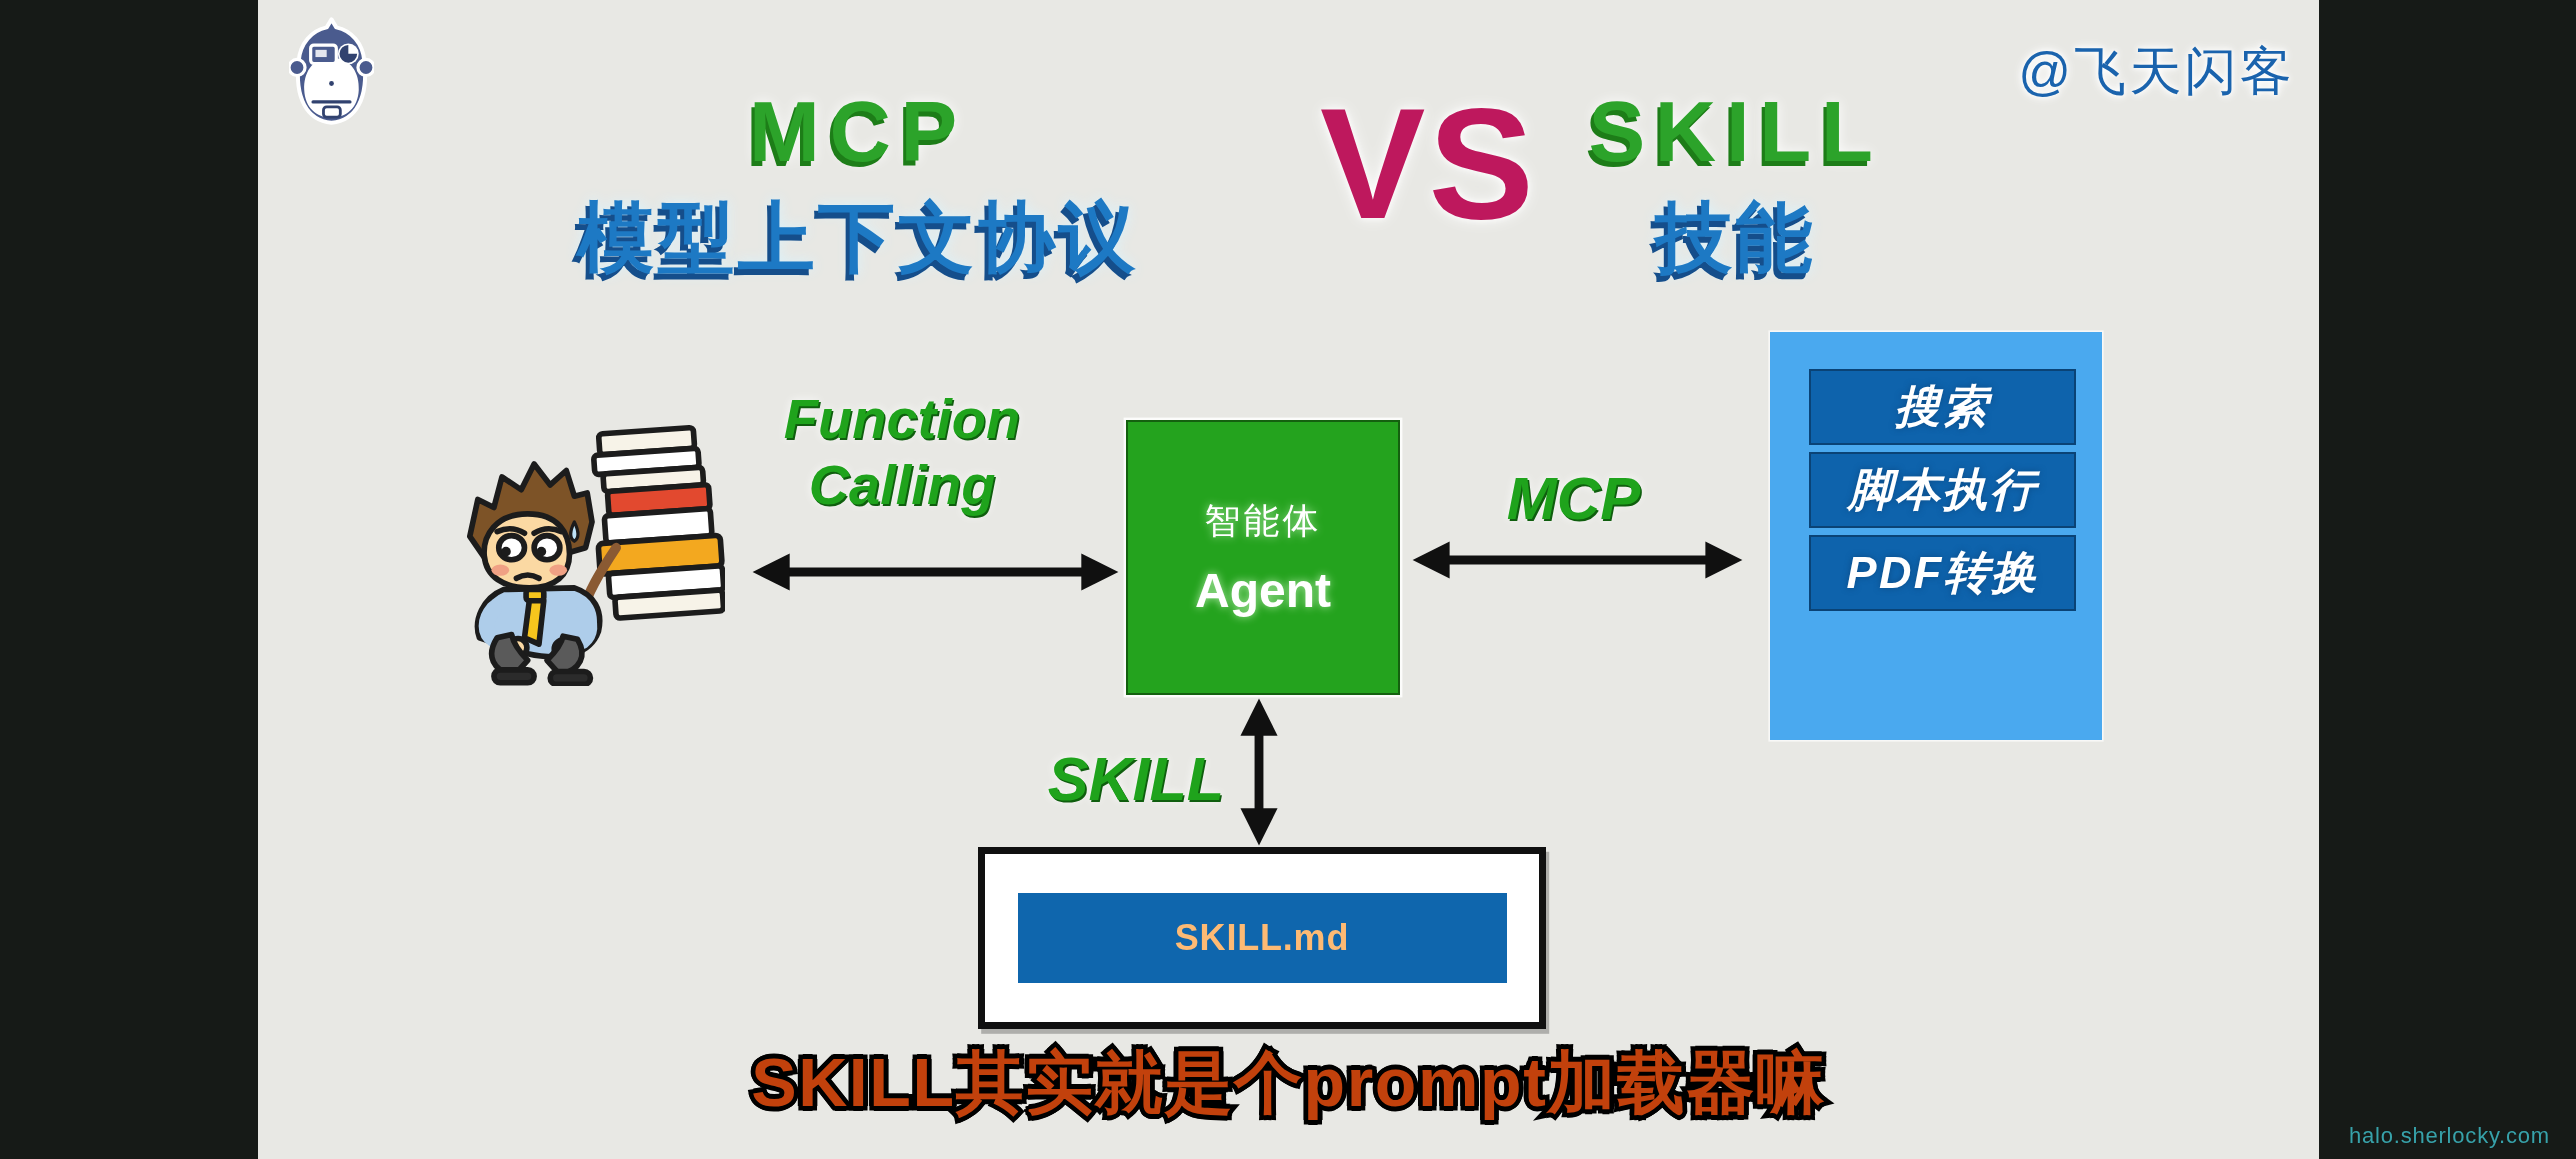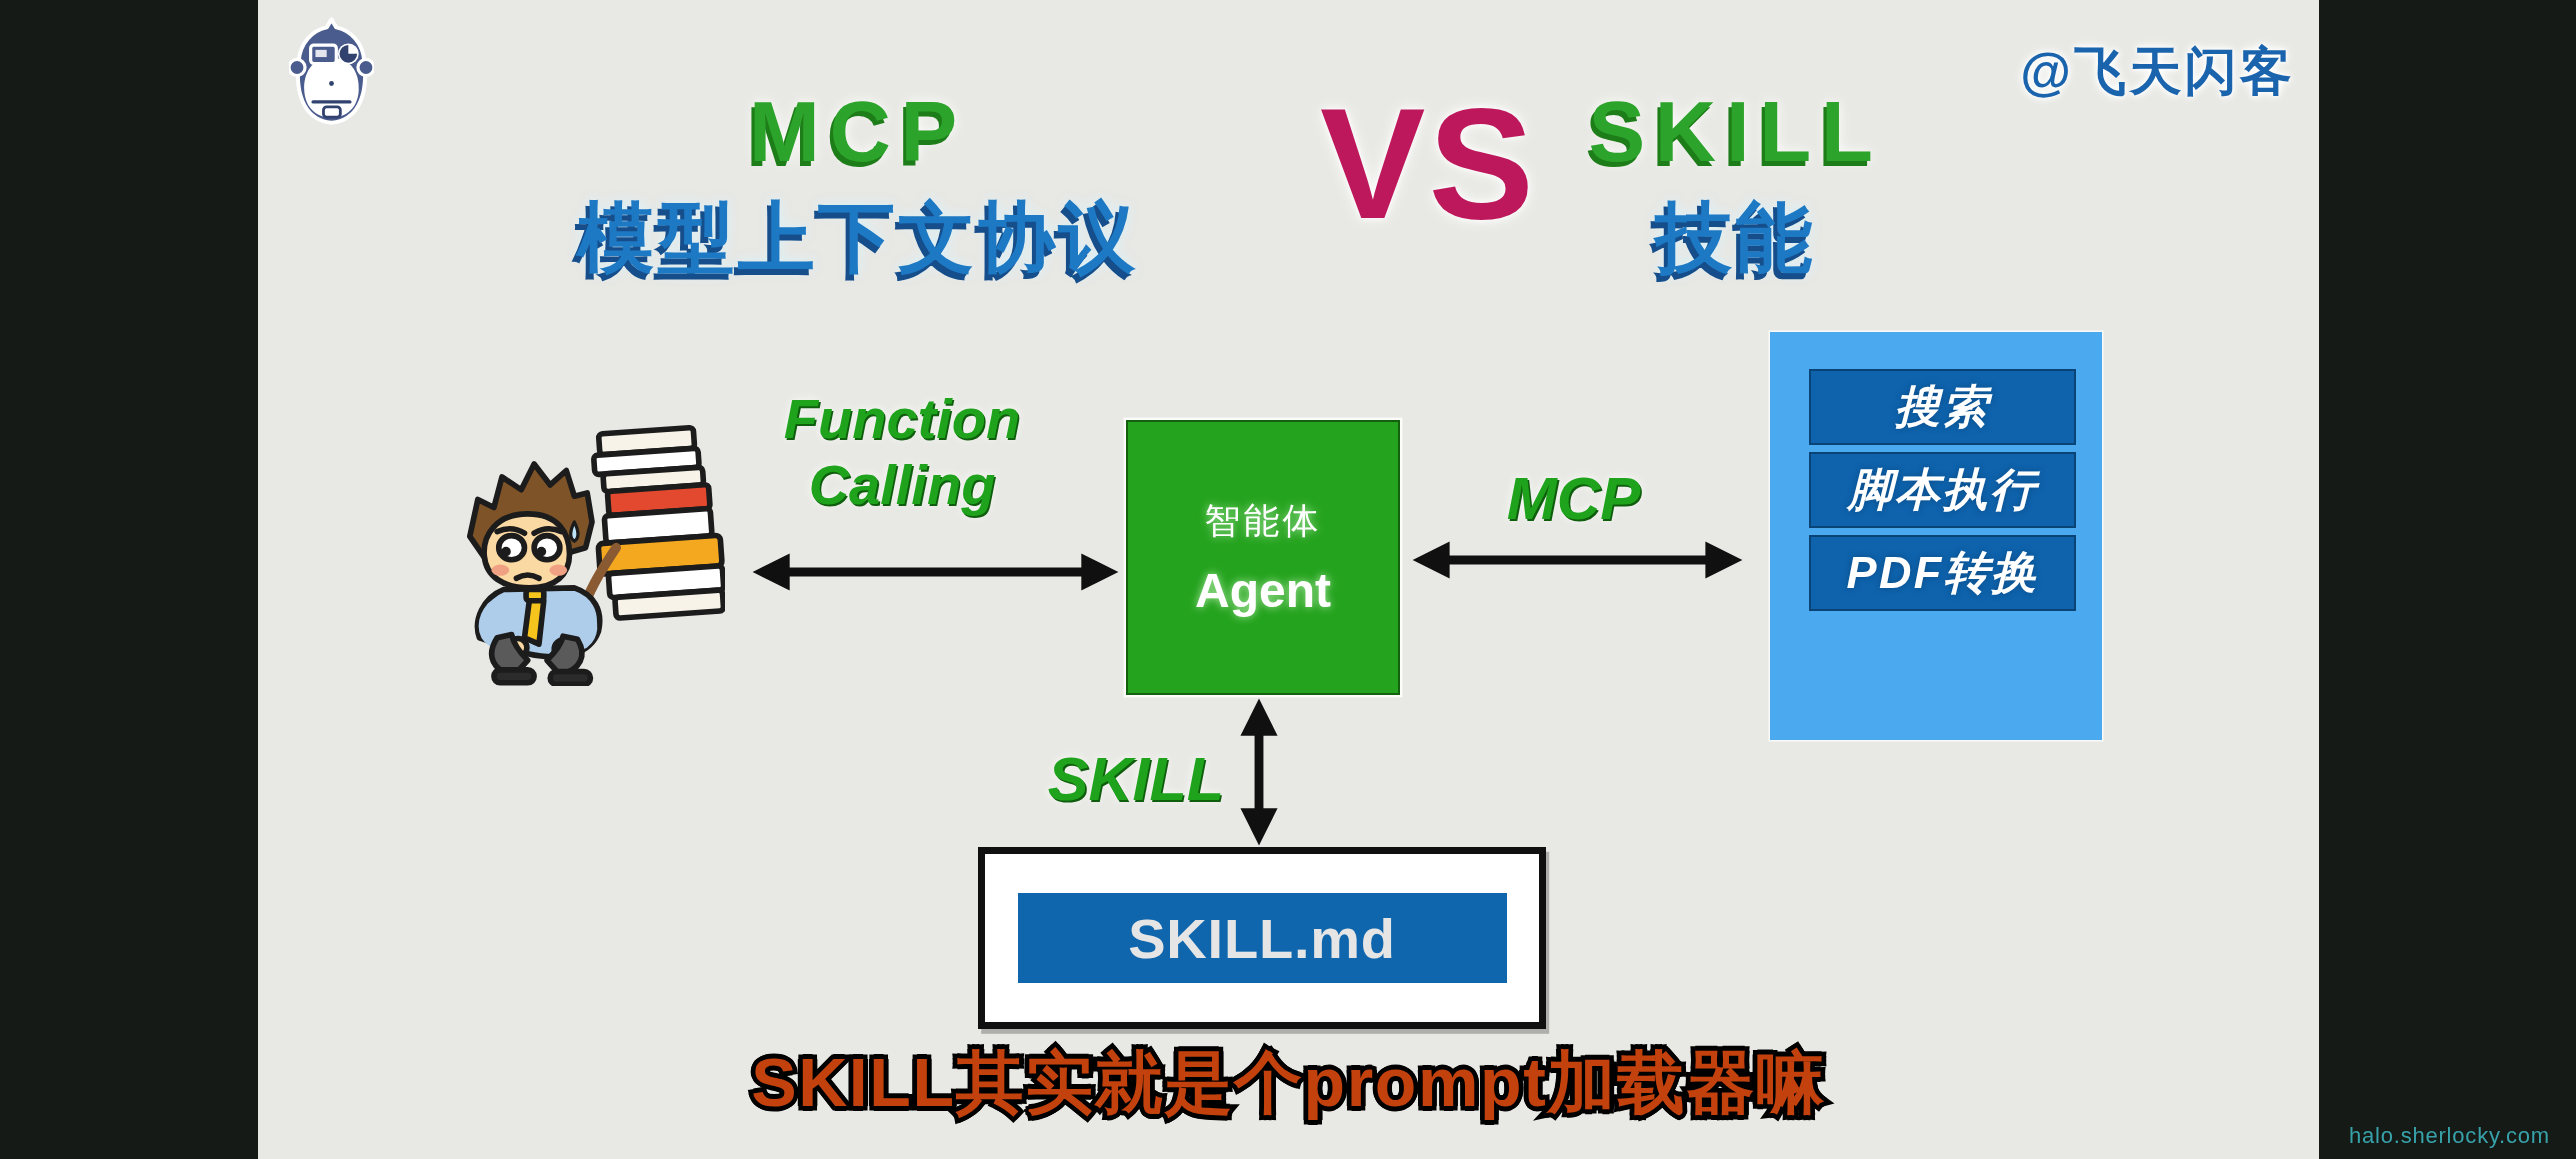--- a/index.html
+++ b/index.html
@@ -16,21 +16,21 @@
   .title-right{left:1236px;top:89px;width:483px;text-align:center;line-height:1;}
   .t-en{font-size:85px;font-weight:900;color:#2ca32a;letter-spacing:9.7px;
         text-shadow:-3.2px 4.8px 0 #1d7d18,0 0 13px rgba(255,255,255,.95);}
   .t-zh{font-size:77px;font-weight:900;color:#1d79c4;margin-top:25px;letter-spacing:3.2px;
         text-shadow:-4px 5.6px 0 #154e8b,0 0 13px rgba(215,243,255,.95);}
   .title-vs{left:1062px;top:84px;width:201px;text-align:center;font-size:158px;font-weight:900;
         color:#be185d;line-height:1;letter-spacing:3.2px;
         text-shadow:0 0 6.4px rgba(255,255,255,.9),0 0 16px rgba(255,255,255,.95);}
 
   
-  .watermark{right:24px;top:37px;font-size:52px;font-weight:700;color:#1a63ad;letter-spacing:3.2px;
+  .watermark{right:24px;top:37px;font-size:52px;font-weight:400;color:#1a63ad;letter-spacing:3.2px;
         text-shadow:0 0 4.8px #fff,0 0 8px #fff,0 0 11.3px #fff;}
 
   
   .link-label{font-style:italic;font-weight:900;color:#1fa31c;
         text-shadow:1.6px 2.4px 0 #0f5e0e,0 0 9.7px rgba(255,255,255,.85);}
   .fc-label{left:451px;top:386px;width:386px;text-align:center;font-size:56px;line-height:66px;}
   .mcp-label{left:1199px;top:464px;width:233px;text-align:center;font-size:60px;}
   .skill-label{left:765px;top:744px;width:201px;text-align:right;font-size:61px;}
 
   
@@ -49,21 +49,21 @@
   .tool-row{height:76px;flex:0 0 76px;background:#0e63ac;border:2.4px solid #0a4376;box-sizing:border-box;
         display:flex;align-items:center;justify-content:center;}
   .tool-row span{font-size:45px;font-weight:900;color:#fff;letter-spacing:2.4px;
         text-shadow:0 0 6.4px rgba(10,60,110,.6);font-style:italic;}
 
   
   .skillmd-box{left:720px;top:847px;width:568px;height:182px;background:#ffffff;
         border:7.2px solid #101010;box-sizing:border-box;display:flex;align-items:center;justify-content:center;
         box-shadow:3.2px 4.8px 0 rgba(0,0,0,.25);}
   .skillmd-bar{width:489px;height:90px;background:#0f66ad;display:flex;align-items:center;justify-content:center;}
-  .skillmd-bar span{font-size:56px;font-weight:900;color:#e5e5e5;letter-spacing:0.8px;}
+  .skillmd-bar span{font-size:36px;font-weight:900;color:#fdba74;letter-spacing:0.8px;}
 
   
   .subtitle{left:0;top:1038px;width:2061px;text-align:center;font-size:68px;font-weight:900;
         color:#c2410c;letter-spacing:1.6px;-webkit-text-stroke:8.9px #000;paint-order:stroke fill;
         text-shadow:3.2px 3.2px 0 #000,-3.2px 3.2px 0 #000,3.2px -3.2px 0 #000,-3.2px -3.2px 0 #000,
                     0 4.8px 0 #000,0 -4.8px 0 #000,4.8px 0 0 #000,-4.8px 0 0 #000;}
 
   
   .footer-link{right:26px;bottom:9.7px;font-size:22px;color:#37a2aa;letter-spacing:0.8px;}
 

